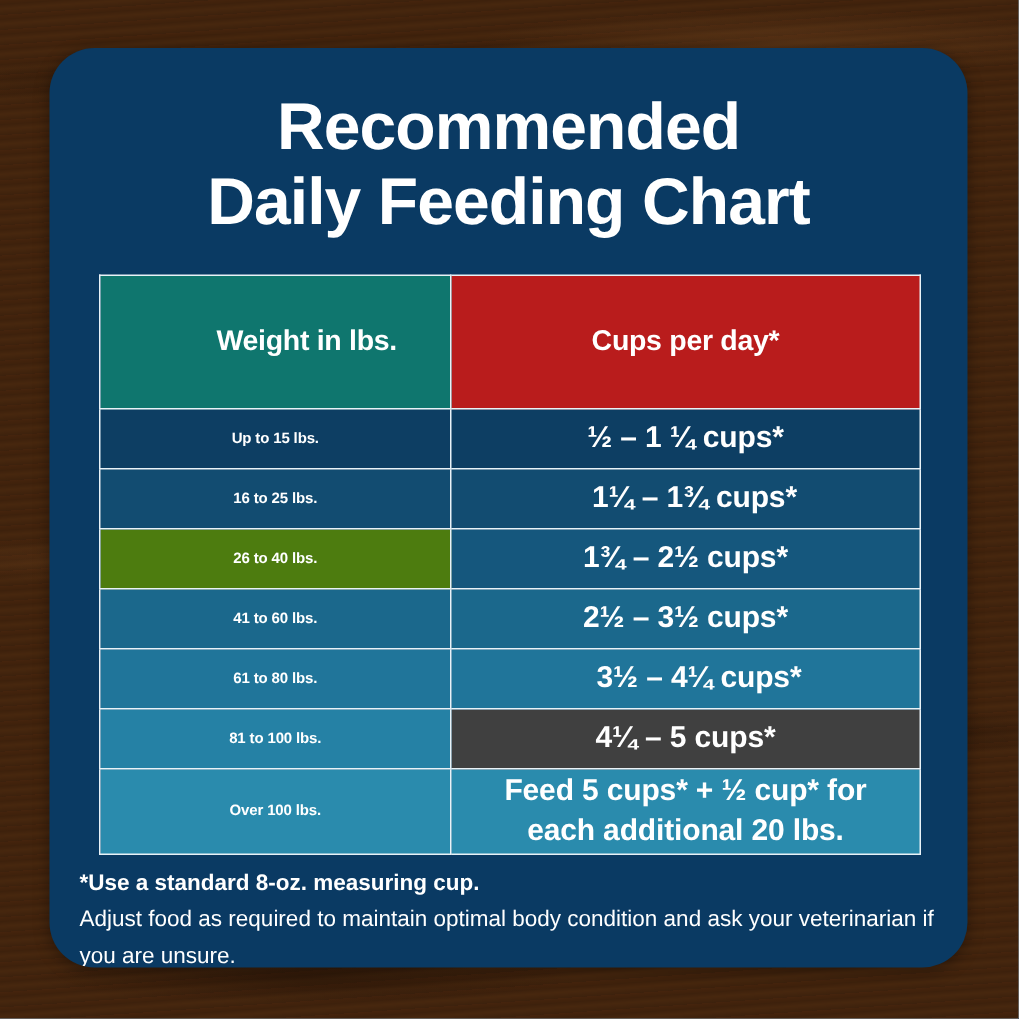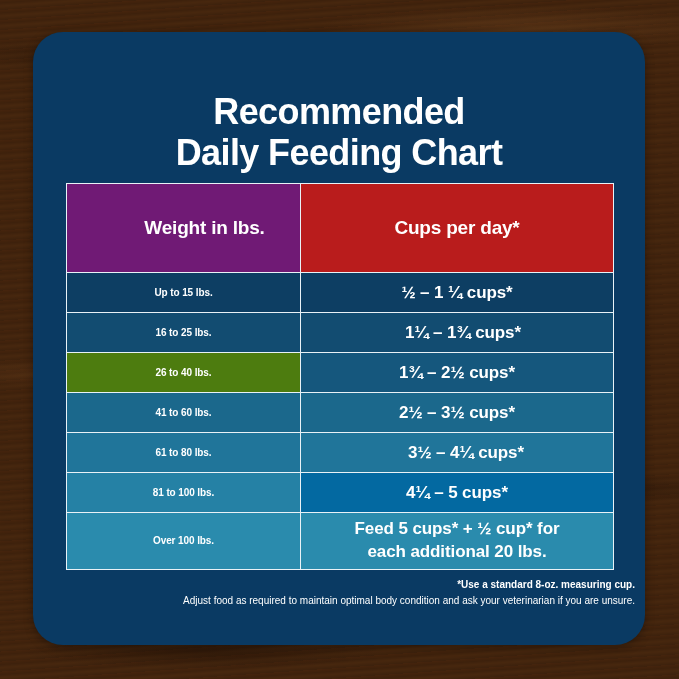--- a/index.html
+++ b/index.html
@@ -85,25 +85,25 @@
     width: 612px;
     height: 613px;
     background: #0a3a63;
     border-radius: 30px;
     box-shadow: 0 2px 10px rgba(0,0,0,0.35);
     overflow: hidden;
   }
 
   
   #title-block {
-    margin-top: 60px;
+    margin-top: 28px;
     text-align: center;
     color: #ffffff;
     font-weight: bold;
-    font-size: 36px;
+    font-size: 44px;
     line-height: 1.13;
     letter-spacing: -0.6px;
     padding: 0 40px;
   }
   #title-block .tline { display: block; }
 
   
   #feeding-table {
     position: absolute;
     left: 33px;
@@ -130,40 +130,40 @@
     font-weight: bold;
     letter-spacing: -0.2px;
   }
 
   tbody td {
     height: 39px;
     font-size: 10px;
     font-weight: bold;
     letter-spacing: -0.1px;
   }
-  tbody td.cups { font-size: 17px; }
+  tbody td.cups { font-size: 20px; }
   tbody tr.last td { height: 56px; line-height: 1.35; }
 
   tbody tr.r1 td { background: #0d3e63; }
   tbody tr.r2 td { background: #124c71; }
   tbody tr.r3 td { background: #15577d; }
   tbody tr.r4 td { background: #1b688c; }
   tbody tr.r5 td { background: #20759a; }
   tbody tr.r6 td { background: #2581a5; }
   tbody tr.r7 td { background: #2a8bad; }
 
   
   #footnotes {
     position: absolute;
-    left: 0;
+    left: 10px;
     right: 0;
     top: 545px;
-    text-align: right;
+    text-align: left;
     color: #ffffff;
-    font-size: 10px;
+    font-size: 15px;
     line-height: 1.62;
     padding: 0 10px;
   }
   #footnotes .fn-strong { font-weight: bold; display: block; }
   #footnotes .fn-line { display: block; }
 </style>
 </head>
 <body>
 
 <div id="wood-bg">
@@ -178,21 +178,21 @@
     <span class="tline">Daily Feeding Chart</span>
   </div>
 
   <table id="feeding-table">
     <colgroup>
       <col class="c1">
       <col class="c2">
     </colgroup>
     <thead>
       <tr>
-        <th style="background: #701a75; padding-left: 48px;">Weight in lbs.</th>
+        <th style="background: #0f766e; padding-left: 48px;">Weight in lbs.</th>
         <th style="background: #b91c1c;">Cups per day*</th>
       </tr>
     </thead>
     <tbody>
       <tr class="r1">
         <td class="weight" style="background: rgb(13, 62, 99);">Up to 15 lbs.</td>
         <td class="cups" style="background: rgb(13, 62, 99);">½ – 1 ¼ cups*</td>
       </tr>
       <tr class="r2">
         <td class="weight" style="background: rgb(18, 76, 113);">16 to 25 lbs.</td>
@@ -205,21 +205,21 @@
       <tr class="r4">
         <td class="weight" style="background: rgb(27, 104, 140);">41 to 60 lbs.</td>
         <td class="cups" style="background: rgb(27, 104, 140);">2½ – 3½ cups*</td>
       </tr>
       <tr class="r5">
         <td class="weight" style="background: rgb(32, 117, 154);">61 to 80 lbs.</td>
         <td class="cups" style="background: rgb(32, 117, 154); padding-left: 24px;">3½ – 4¼ cups*</td>
       </tr>
       <tr class="r6">
         <td class="weight" style="background: rgb(37, 129, 165);">81 to 100 lbs.</td>
-        <td class="cups" style="background: #0369a1;">4¼ – 5 cups*</td>
+        <td class="cups" style="background: #404040;">4¼ – 5 cups*</td>
       </tr>
       <tr class="r7 last">
         <td class="weight" style="background: rgb(42, 139, 173);">Over 100 lbs.</td>
         <td class="cups" style="background: rgb(42, 139, 173);">
           <span>Feed 5 cups* + ½ cup* for</span><br>
           <span>each additional 20 lbs.</span>
         </td>
       </tr>
     </tbody>
   </table>

